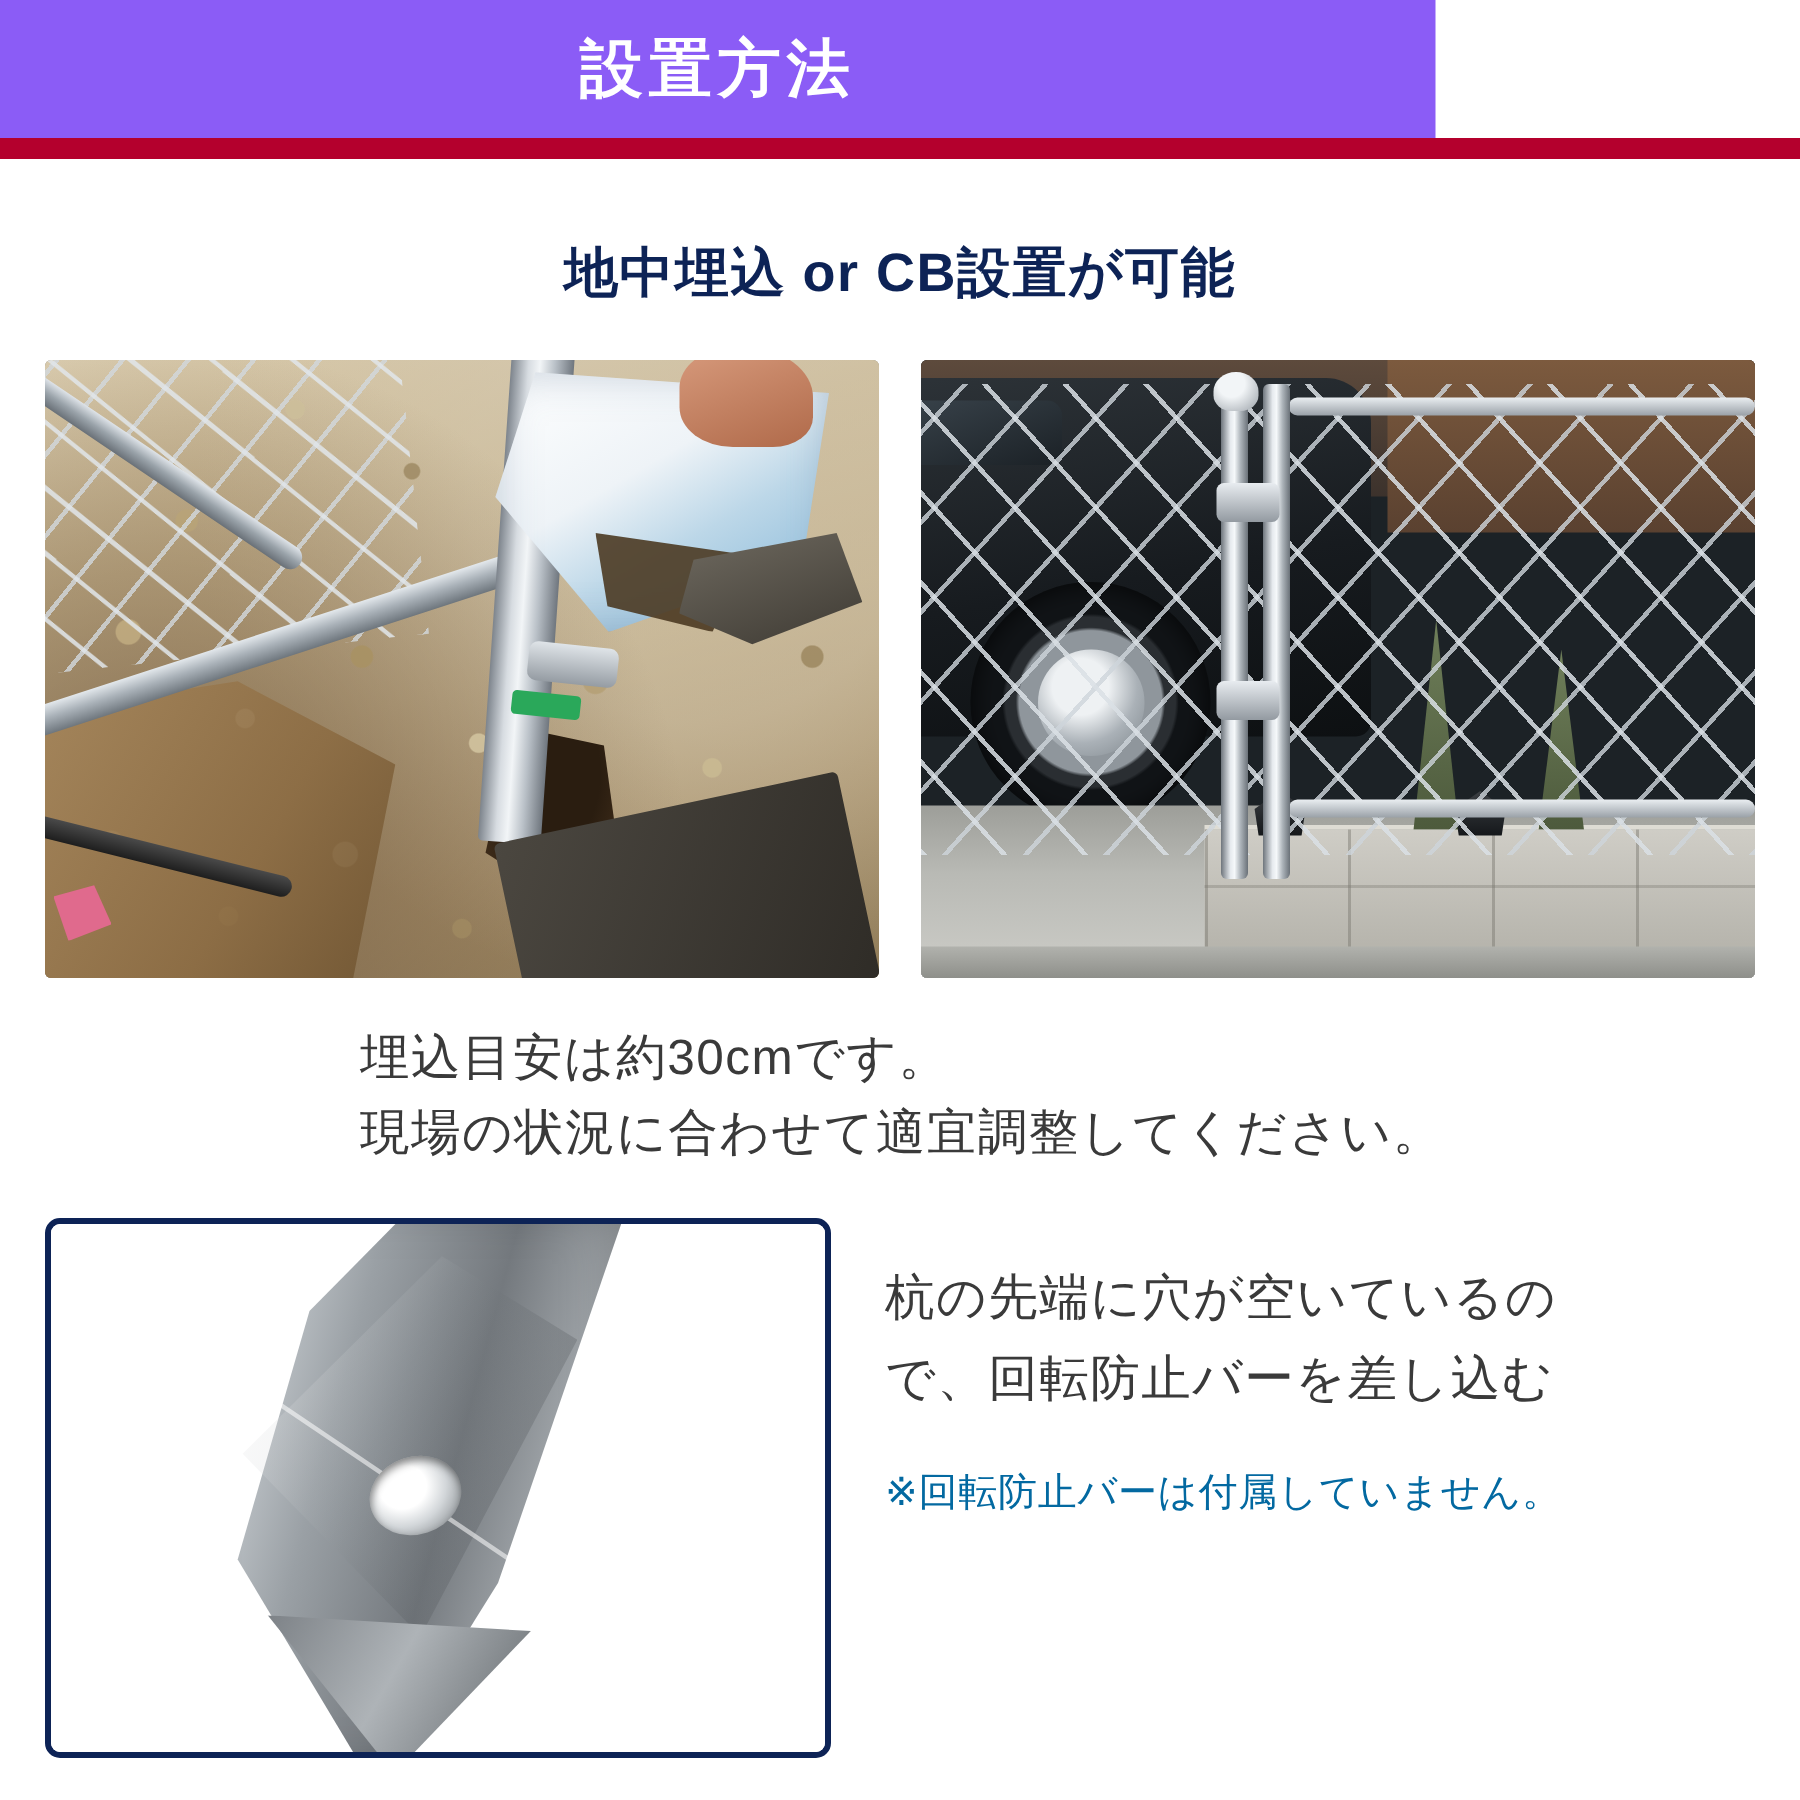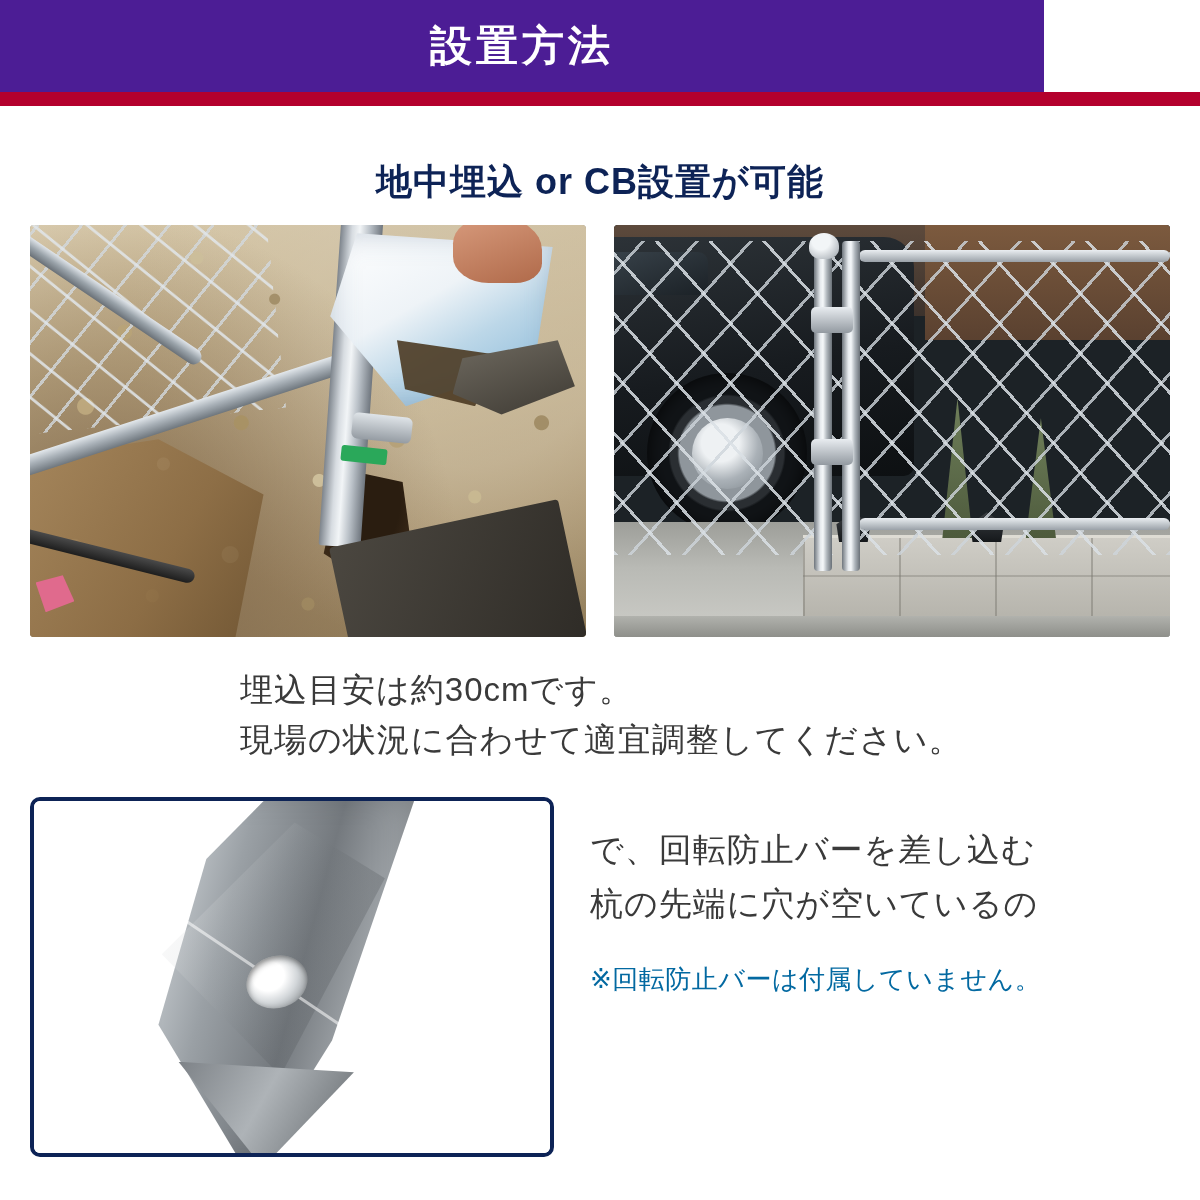--- a/index.html
+++ b/index.html
@@ -11,23 +11,23 @@
     width: 1200px;
     height: 1200px;
     font-family: "Liberation Sans", "DejaVu Sans", sans-serif;
     color: #333333;
     overflow: hidden;
     position: relative;
   }
 
   
   .header-bar {
-    width: 1044px;
+    width: 957px;
     height: 92px;
-    background: #4c1d95;
+    background: #8b5cf6;
     display: flex;
     align-items: center;
     justify-content: center;
     box-sizing: border-box;
   }
   .header-title {
     color: #ffffff;
     font-size: 42px;
     font-weight: bold;
     letter-spacing: 4px;
@@ -36,21 +36,21 @@
   .header-accent {
     width: 1200px;
     height: 14px;
     background: #b4002d;
   }
 
   
   .subtitle-wrap {
     width: 1200px;
     padding-top: 52px;
-    padding-bottom: 18px;
+    padding-bottom: 33px;
     text-align: center;
     box-sizing: border-box;
   }
   .subtitle {
     display: inline-block;
     color: #0d2356;
     font-size: 36px;
     font-weight: bold;
     letter-spacing: 1px;
   }
@@ -541,20 +541,20 @@
   <div class="photo-frame">
     <div class="p3-bg"></div>
     <div class="p3-stake"></div>
     <div class="p3-facet"></div>
     <div class="p3-tip"></div>
     <div class="p3-edge"></div>
     <div class="p3-hole"></div>
   </div>
 
   <div class="lower-text">
+    <div class="lower-main">杭の先端に穴が空いているの</div>
     <div class="lower-main">で、回転防止バーを差し込む</div>
-    <div class="lower-main">杭の先端に穴が空いているの</div>
     <div class="lower-note">
       <span>※回転防止バーは付属していません。</span>
     </div>
   </div>
 
 </div>
 
 </body></html>

